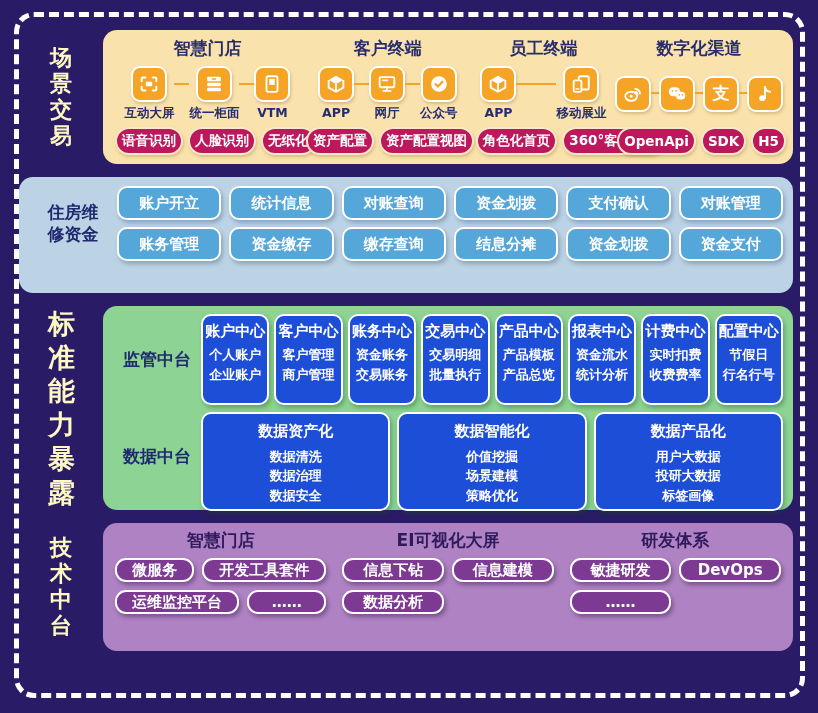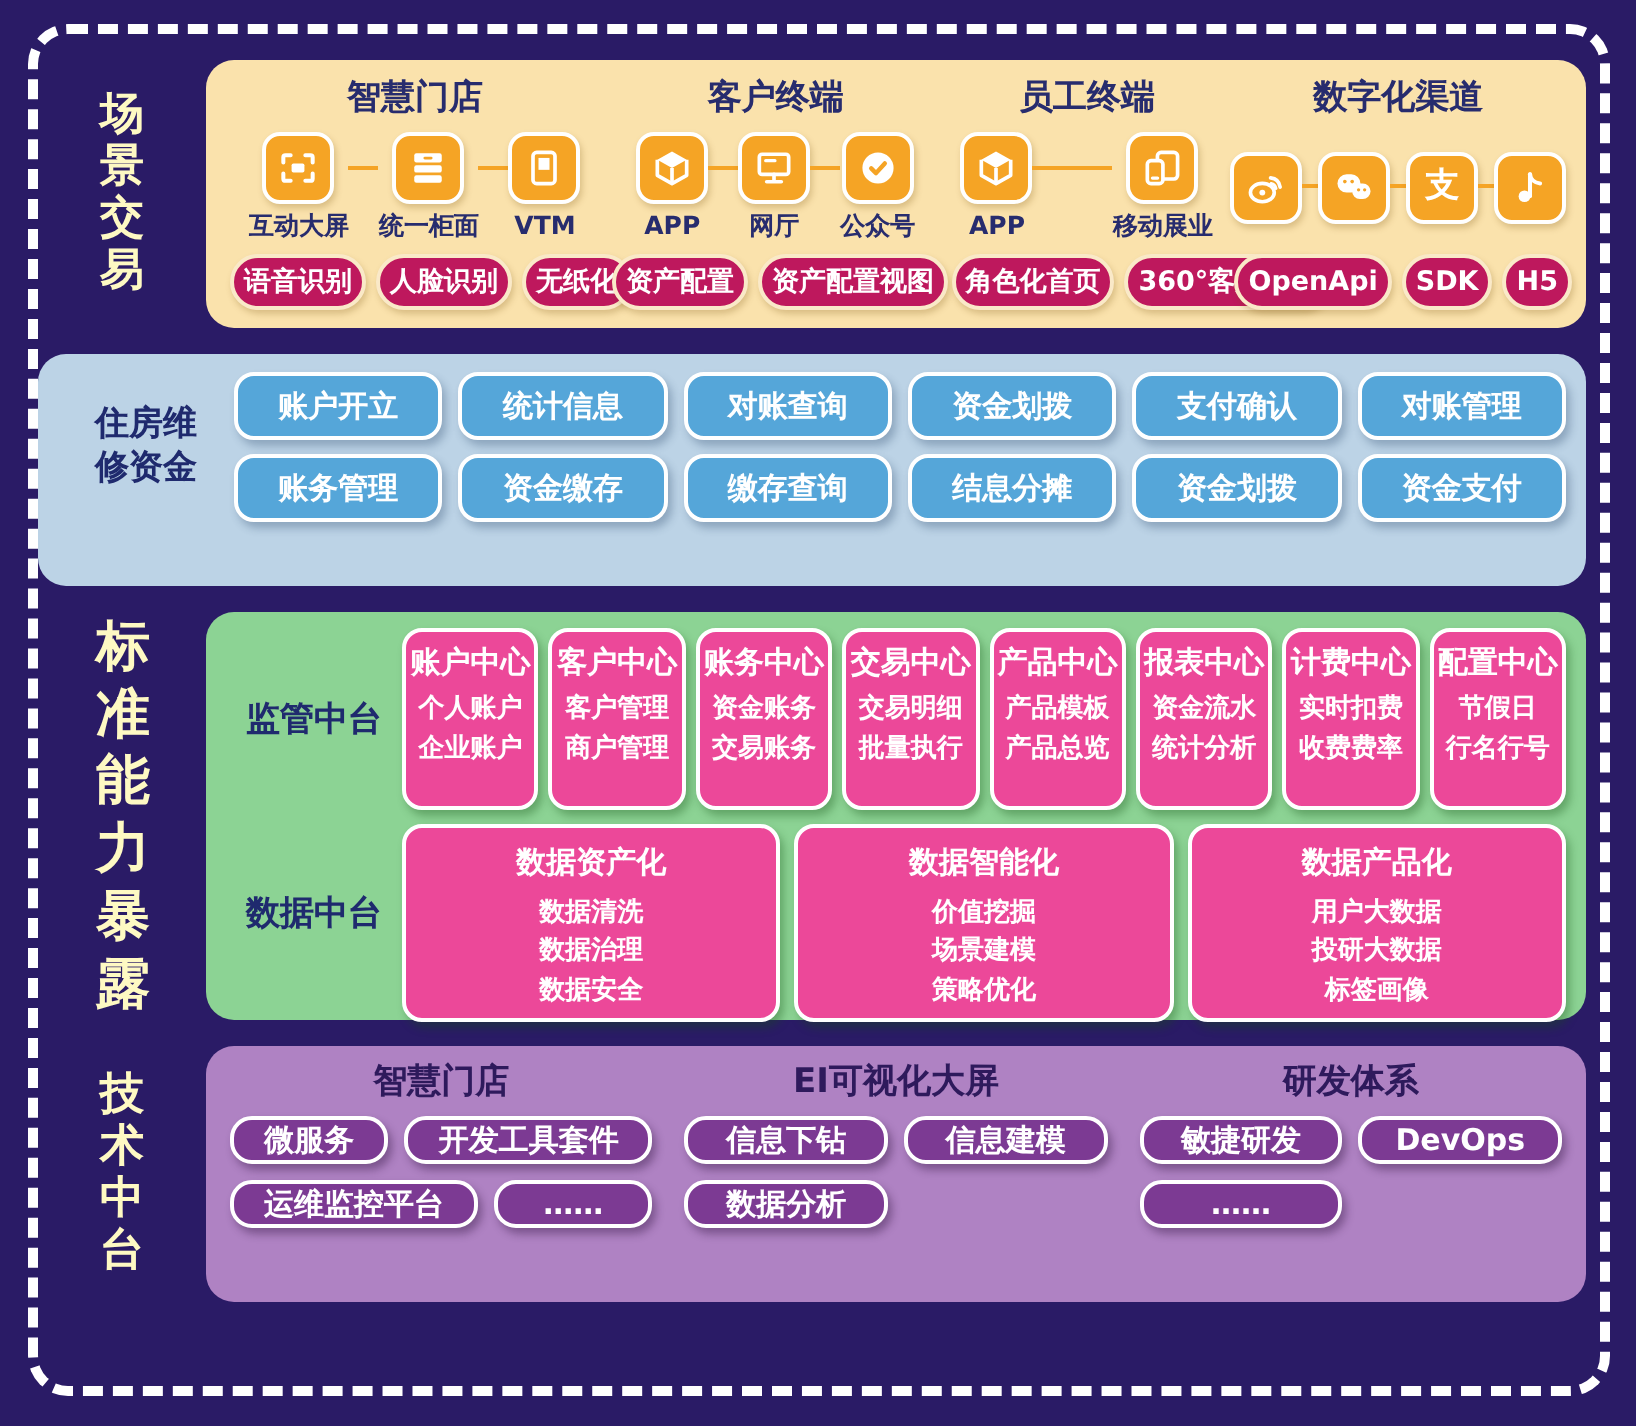--- a/index.html
+++ b/index.html
@@ -70,21 +70,21 @@
 
   
   .panel-capability { background:#8CD394; height:204px; padding:8px 10px; display:flex; flex-direction:column; gap:7px; }
   .crow { display:flex; align-items:stretch; flex:1; min-height:0; }
   .clabel { flex:0 0 88px; display:flex; align-items:center; justify-content:center;
             font-size:17px; font-weight:bold; color:#1F2A6E; }
   .cards { flex:1; display:grid; gap:5px; }
   .cards.cols8 { grid-template-columns:repeat(8,1fr); }
   .cards.cols3 { grid-template-columns:repeat(3,1fr); gap:7px; }
   .gcard {
-    background:#ec4899; border:2px solid #fff; border-radius:10px;
+    background:#1d4ed8; border:2px solid #fff; border-radius:10px;
     color:#fff; text-align:center; padding:6px 2px 4px;
     display:flex; flex-direction:column; align-items:center;
     box-shadow:2px 3px 4px rgba(20,80,20,.35); min-width:0;
   }
   .gcard .ctitle { font-size:15px; font-weight:bold; white-space:nowrap; margin-bottom:4px; }
   .gcard .citem { font-size:13px; font-weight:bold; line-height:1.5; white-space:nowrap; }
   .gcard.wide { padding-top:8px; }
   .gcard.wide .ctitle { margin-bottom:6px; }
 
   

